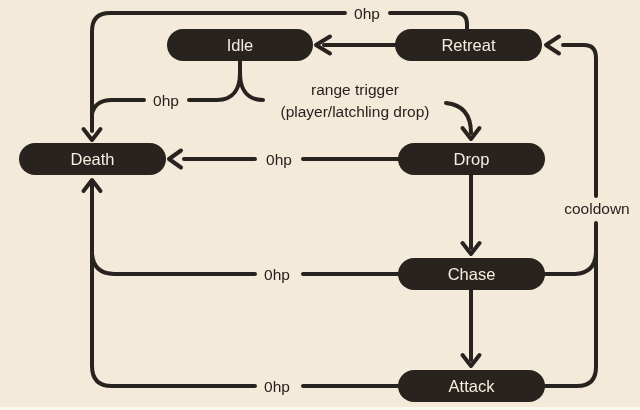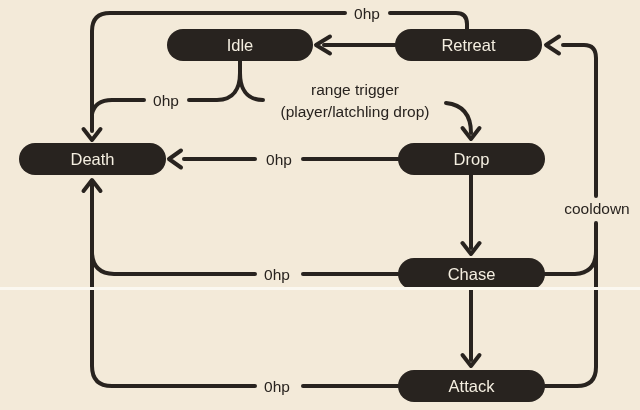--- a/index.html
+++ b/index.html
@@ -9,21 +9,21 @@
   body {
     width: 640px;
     height: 410px;
     overflow: hidden;
     background: var(--bg, #f3ead9);
     font-family: "Liberation Sans", sans-serif;
   }
   .canvas-wrap {
     position: relative;
     width: 640px;
-    height: 290px;
+    height: 410px;
   }
   svg { display: block; }
 
   .node-shape {
     fill: var(--ink, #28231f);
     stroke: none;
   }
   .node-label {
     fill: var(--node-text, #f4eee0);
     font-family: "Liberation Sans", sans-serif;

